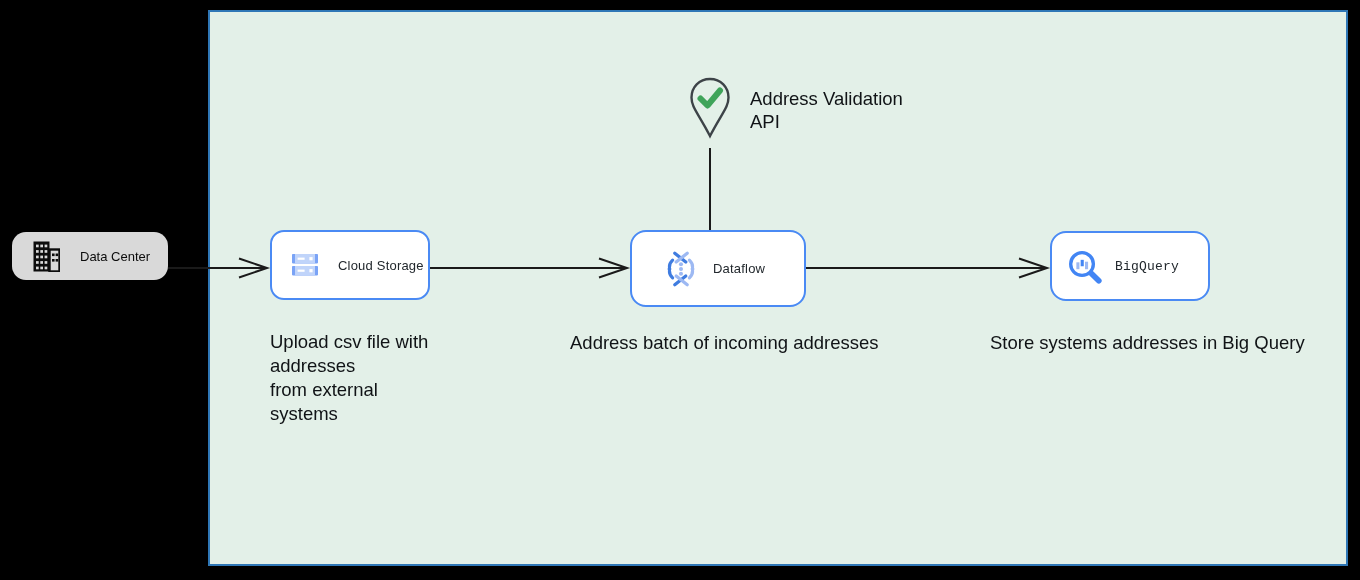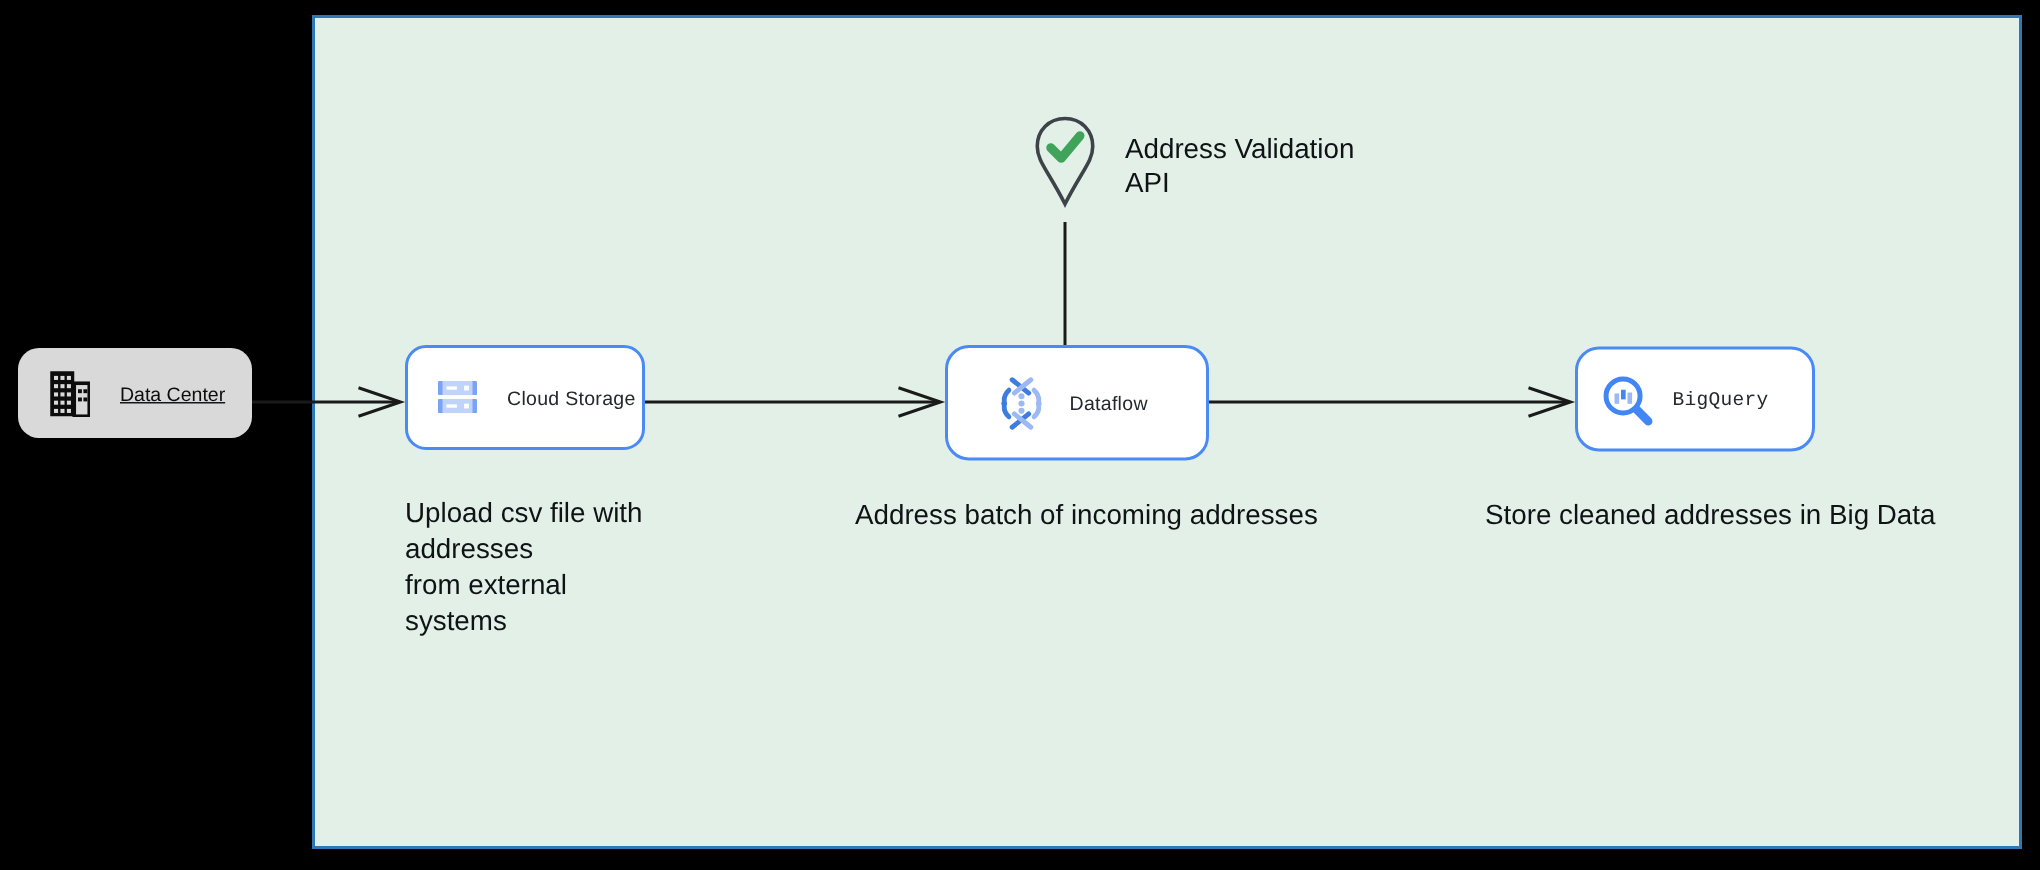--- a/index.html
+++ b/index.html
@@ -17,23 +17,23 @@
   
   .node{
     position:absolute;display:flex;align-items:center;box-sizing:border-box;
     background:#fff;border:2px solid #4a8af4;border-radius:16px;
   }
   .node .nlabel{font-size:13px;color:#22282d;letter-spacing:.2px;}
   .node-cs{left:270px;top:230px;width:160px;height:70px;padding-left:20px;gap:20px;border-radius:14px;}
   .node-df{left:630px;top:230px;width:176px;height:77px;padding-left:31px;gap:14px;}
   .node-bq{left:1050px;top:231px;width:160px;height:70px;padding-left:14px;gap:12px;font-family:Liberation Mono, monospace;}
   .ext-node{
-    position:absolute;left:12px;top:232px;width:156px;height:60px;
+    position:absolute;left:12px;top:232px;width:156px;height:48px;
     background:#d9d9d9;border-radius:14px;display:flex;align-items:center;
-    padding-left:21px;gap:20px;box-sizing:border-box;text-decoration:underline;
+    padding-left:21px;gap:20px;box-sizing:border-box;
   }
   .ext-node .nlabel{font-size:13px;color:#0c0c0c;}
   
   .caption{
     position:absolute;font-size:18.5px;line-height:24px;color:#101316;
     white-space:pre-line;
   }
   .cap-cs{left:270px;top:330px;width:230px;}
   .cap-df{left:570px;top:331px;width:360px;white-space:nowrap;}
   .cap-bq{left:990px;top:331px;width:350px;white-space:nowrap;}
@@ -158,13 +158,13 @@
   <path d="M12.5 21.5 L19.5 28.5 L32 13.5" fill="none" stroke="#3fa45a" stroke-width="6" stroke-linecap="round" stroke-linejoin="round"></path>
 </svg>
 <div class="anno-text">Address Validation
 API</div>
 
 <div class="caption cap-cs">Upload csv file with
 addresses
 from external
 systems</div>
 <div class="caption cap-df">Address batch of incoming addresses</div>
-<div class="caption cap-bq">Store cleaned addresses in Big Data</div>
+<div class="caption cap-bq">Store systems addresses in Big Query</div>
 
 </body></html>

